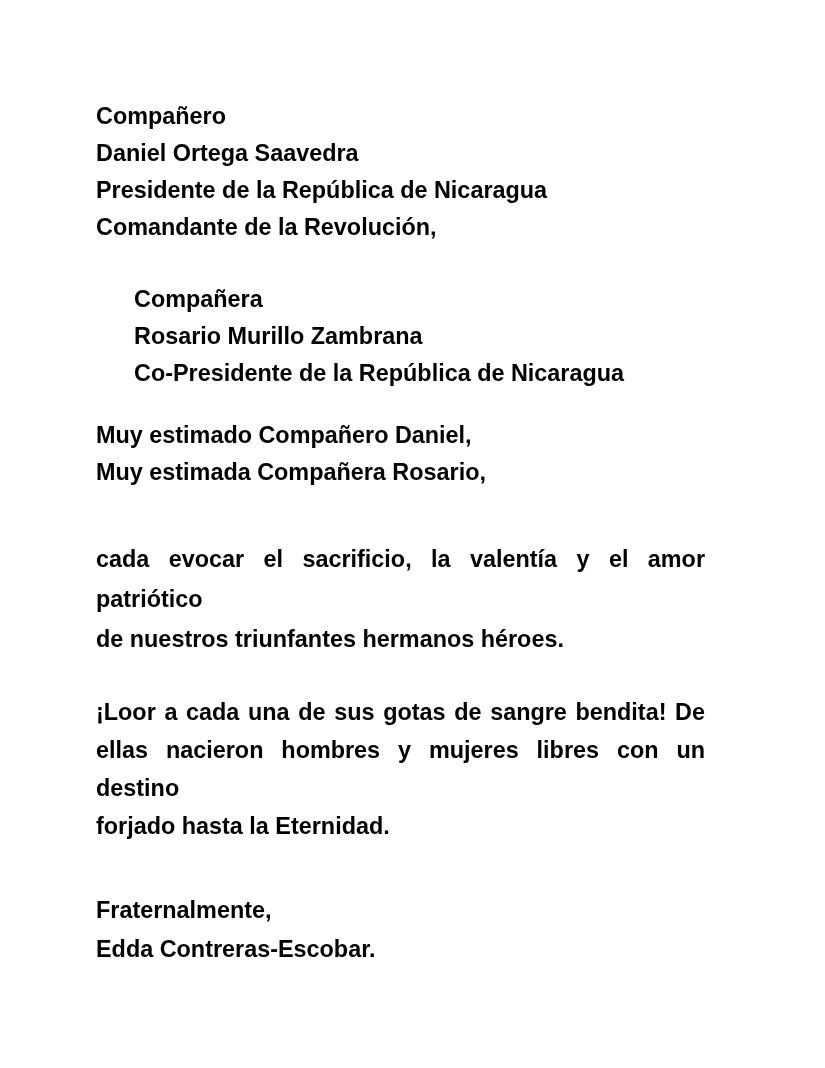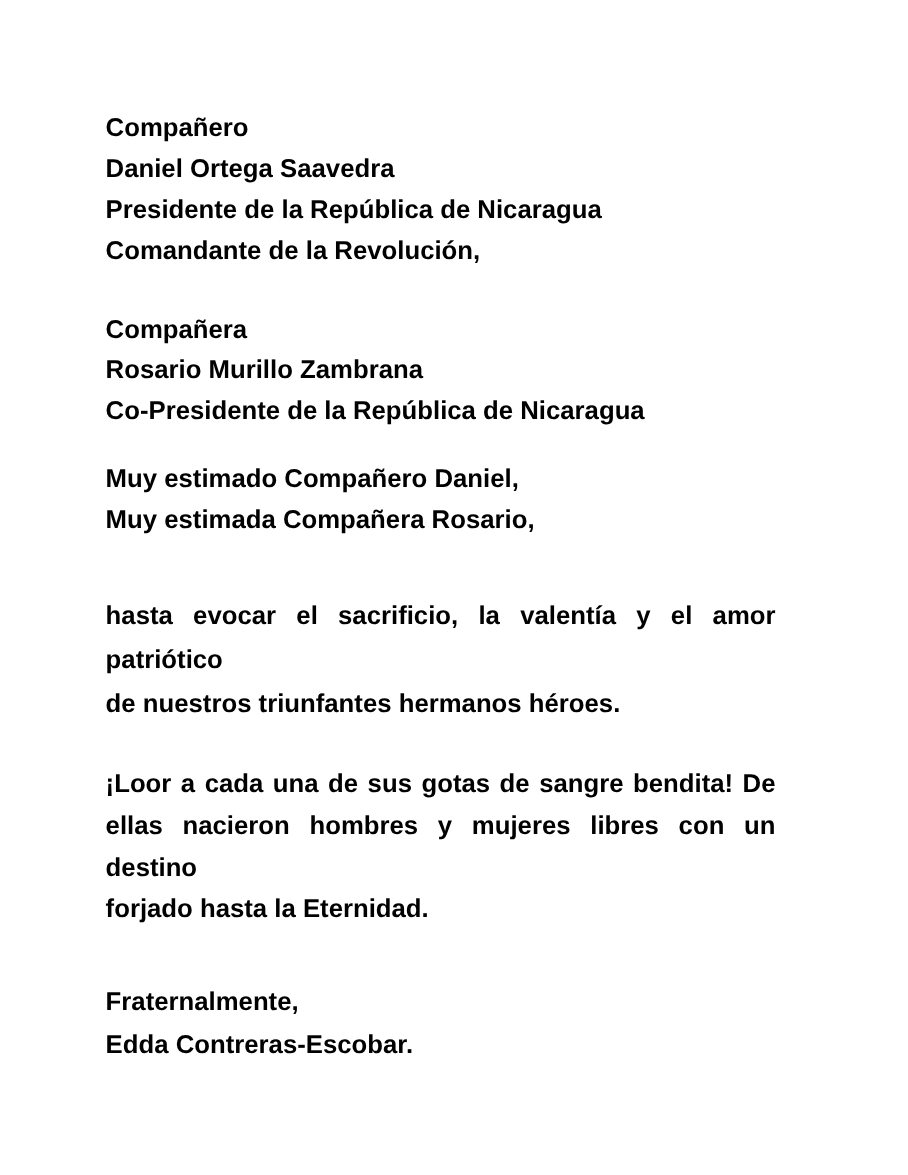--- a/index.html
+++ b/index.html
@@ -15,21 +15,21 @@
     color: #000000;
     font-family: "Liberation Sans", sans-serif;
     font-weight: 700;
     font-size: 23.4px;
     box-sizing: border-box;
     padding: 98px 120px 0 96px;
     overflow: hidden;
   }
   .block { margin: 0; }
   .hline { line-height: 37px; white-space: nowrap; }
-  .b-rosario    { margin-top: 35px; }
+  .b-rosario    { margin-top: 35px; margin-left: 38px; }
   .b-salutation { margin-top: 25px; }
   .para { margin: 0; }
   .p1 { margin-top: 48px; }
   .p2 { margin-top: 34px; }
   .p1 .jl { line-height: 40px; }
   .p2 .jl { line-height: 38px; }
   .jl {
     display: block;
     text-align: justify;
     text-align-last: justify;
@@ -58,21 +58,21 @@
     <div class="hline">Rosario Murillo Zambrana</div>
     <div class="hline">Co-Presidente de la República de Nicaragua</div>
   </div>
 
   <div class="block b-salutation">
     <div class="hline">Muy estimado Compañero Daniel,</div>
     <div class="hline">Muy estimada Compañera Rosario,</div>
   </div>
 
   <div class="para p1">
-    <span class="jl">hasta evocar el sacrificio, la valentía y el amor patriótico</span>
+    <span class="jl">cada evocar el sacrificio, la valentía y el amor patriótico</span>
     <span class="jl jl-last">de nuestros triunfantes hermanos héroes.</span>
   </div>
 
   <div class="para p2">
     <span class="jl">¡Loor a cada una de sus  gotas de sangre bendita! De</span>
     <span class="jl">ellas nacieron hombres y mujeres libres con un destino</span>
     <span class="jl jl-last">forjado hasta la Eternidad.</span>
   </div>
 
   <div class="block b-closing">

